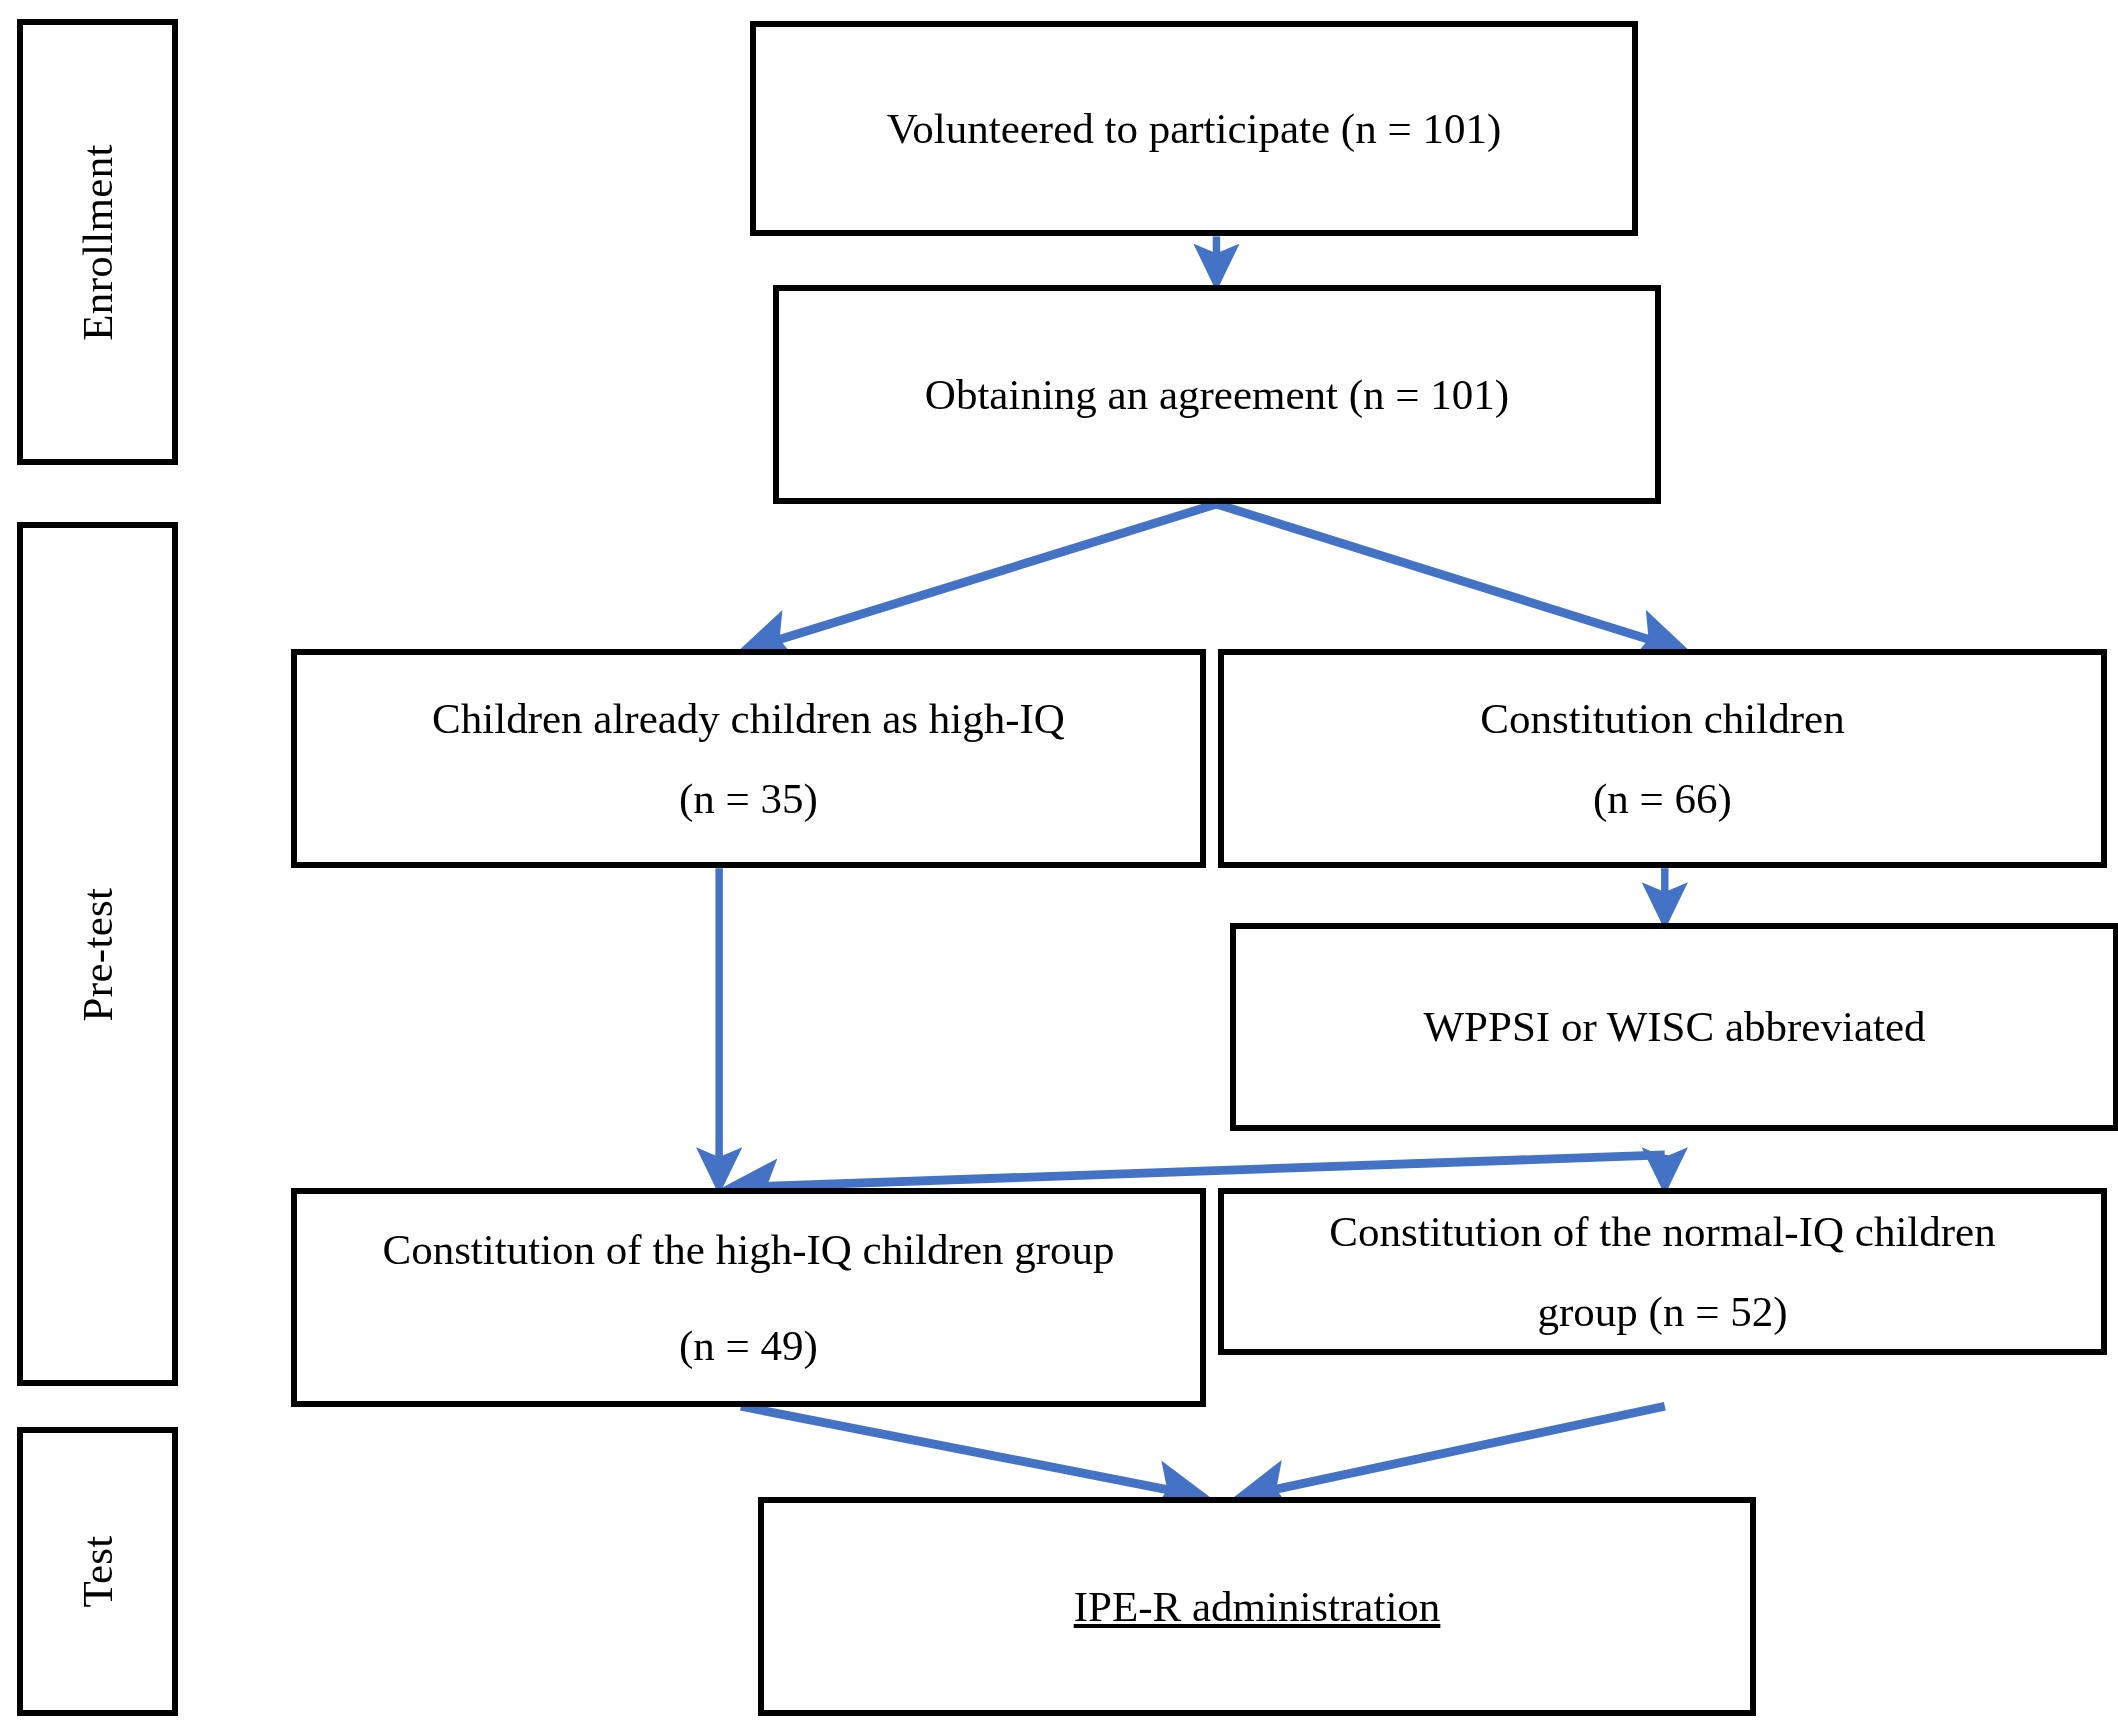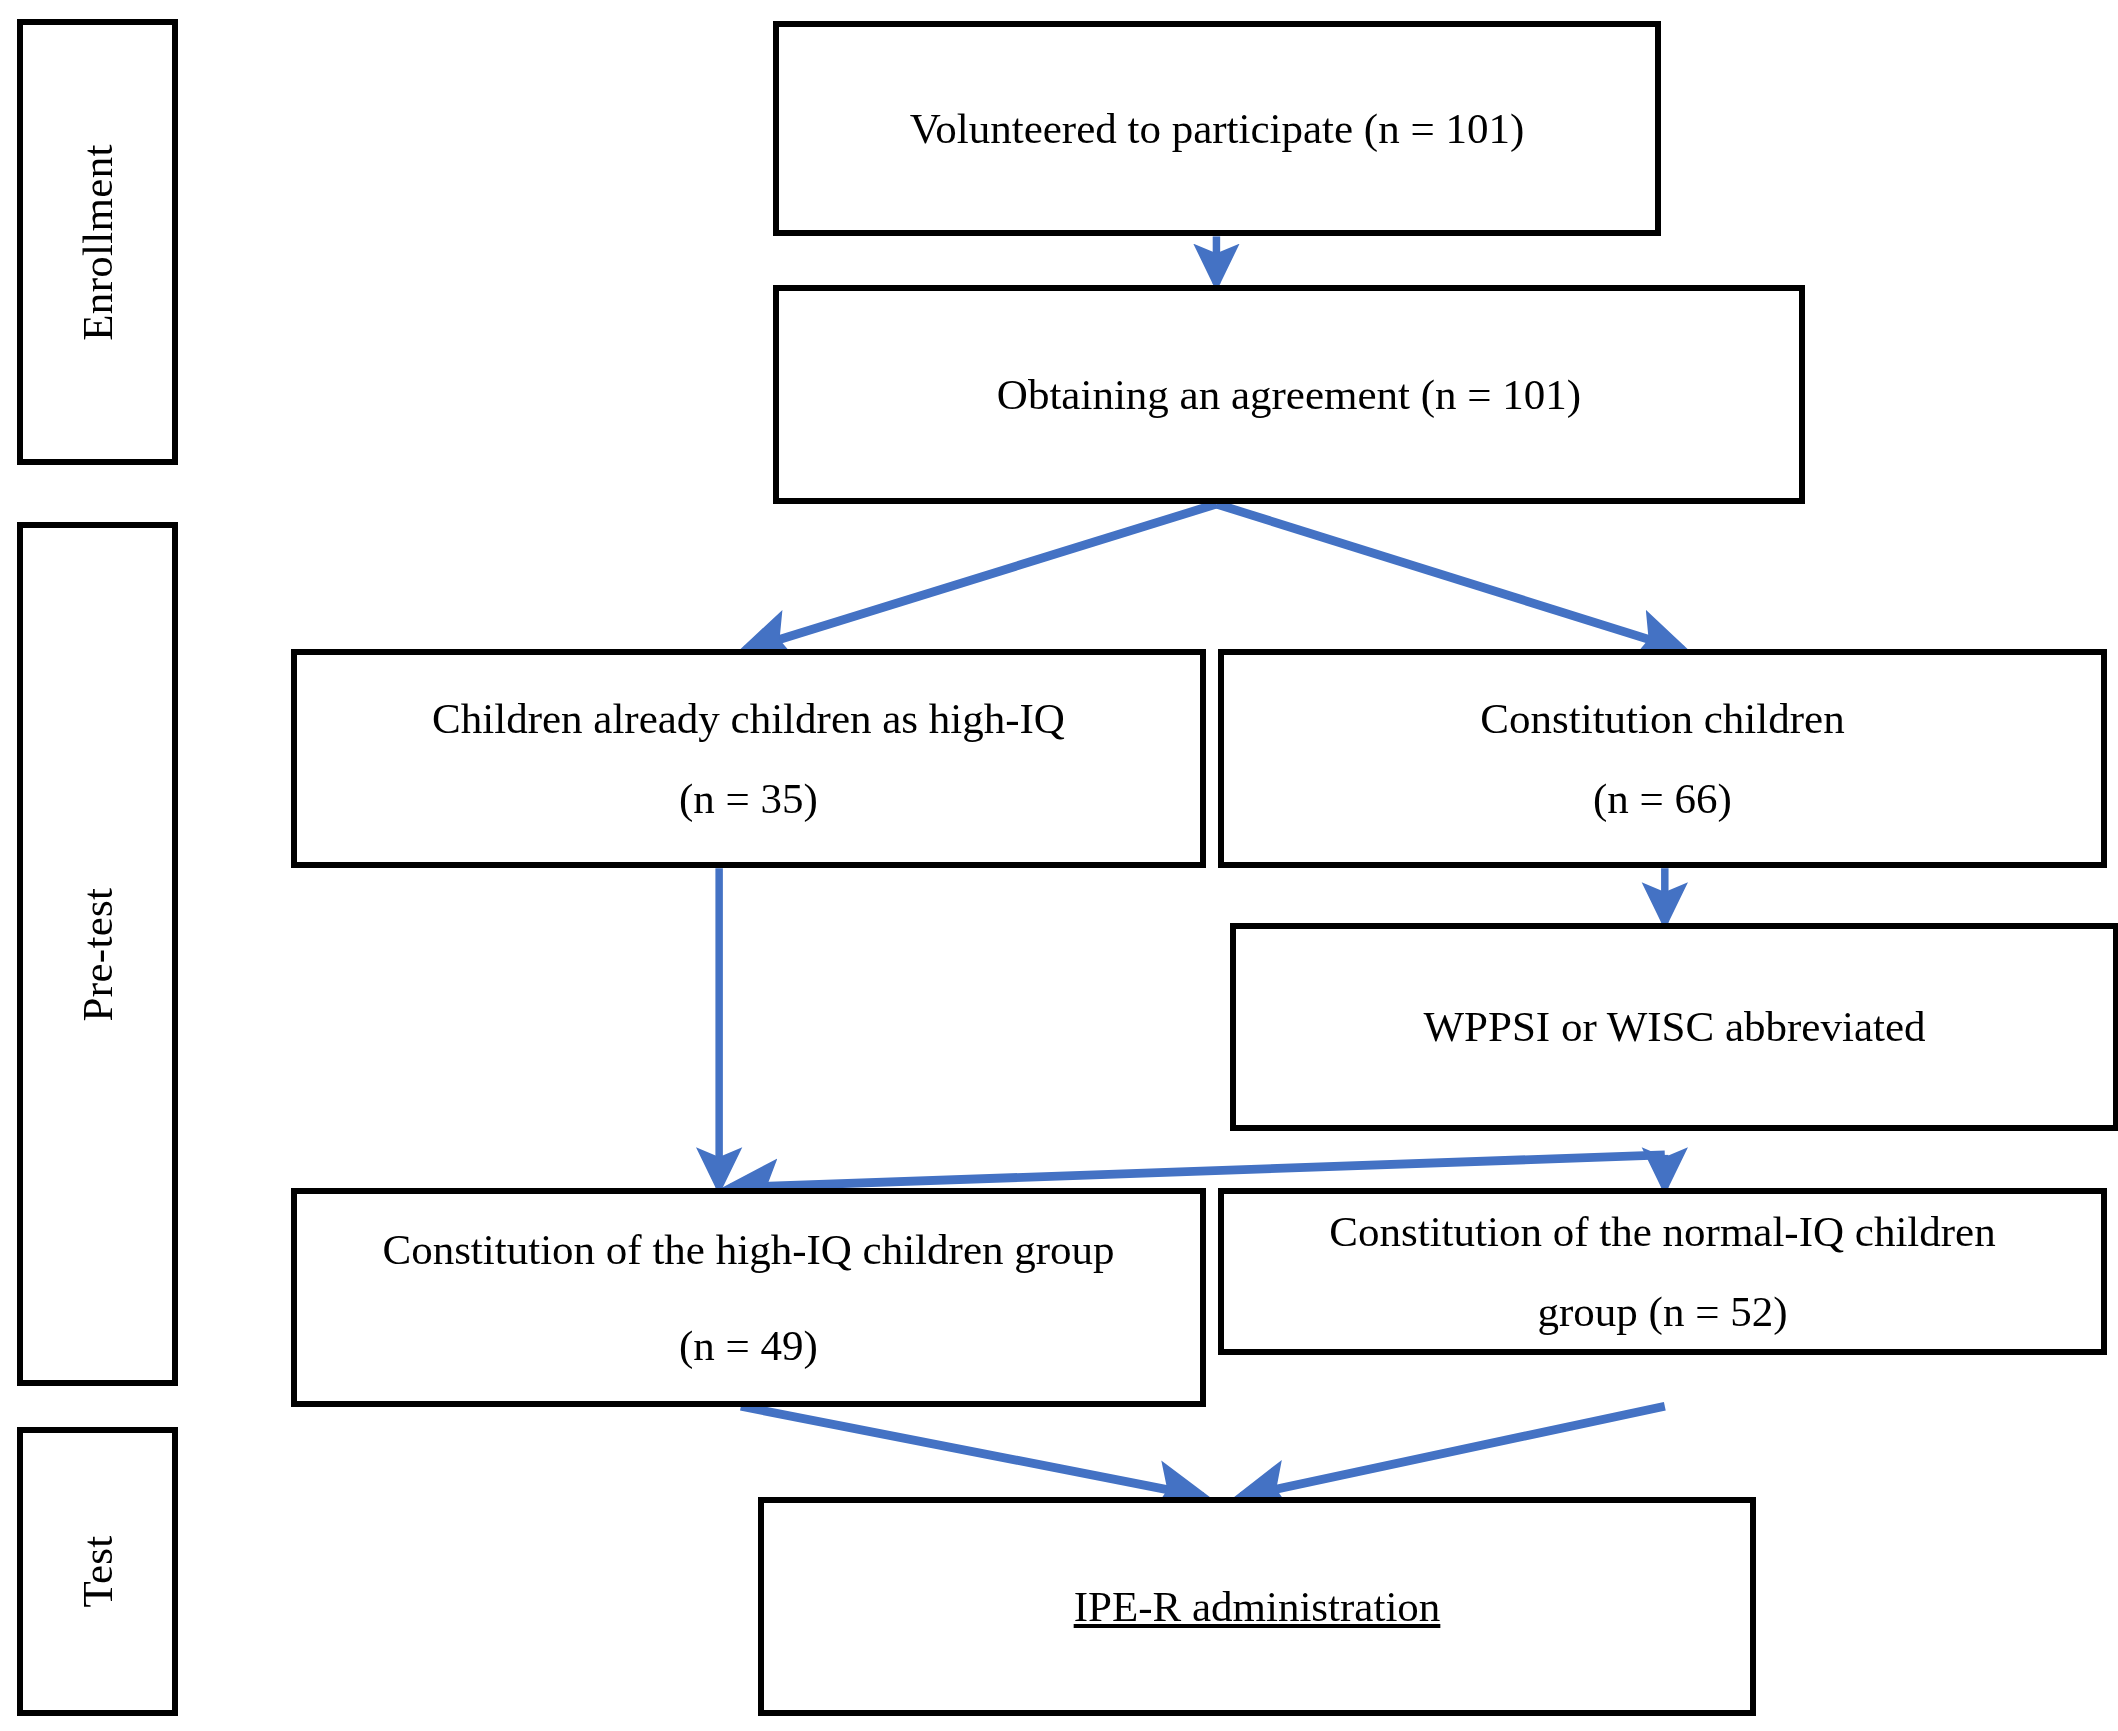--- a/index.html
+++ b/index.html
@@ -119,25 +119,25 @@
 
     <g>
       <line x1="1090" y1="2070" x2="1770" y2="2203" stroke="#4472C4" stroke-width="13" marker-end="url(#ah)"></line>
     </g>
 
     <g>
       <line x1="2450" y1="2070" x2="1826" y2="2203" stroke="#4472C4" stroke-width="13" marker-end="url(#ah)"></line>
     </g>
   </svg>
 
-  <div class="node-box single" style="left:773px; top:21px; width:888px; height:215px;">
+  <div class="node-box single" style="left:750px; top:21px; width:888px; height:215px;">
     <span class="node-line">Volunteered to participate (n = 101)</span>
   </div>
 
-  <div class="node-box single" style="left:773px; top:285px; width:1032px; height:219px;">
+  <div class="node-box single" style="left:773px; top:285px; width:888px; height:219px;">
     <span class="node-line">Obtaining an agreement (n = 101)</span>
   </div>
 
   <div class="node-box" style="left:291px; top:649px; width:915px; height:219px;">
     <span class="node-line">Children already children as high-IQ</span>
     <span class="node-line second">(n = 35)</span>
   </div>
 
   <div class="node-box" style="left:1218px; top:649px; width:889px; height:219px;">
     <span class="node-line">Constitution children</span>

